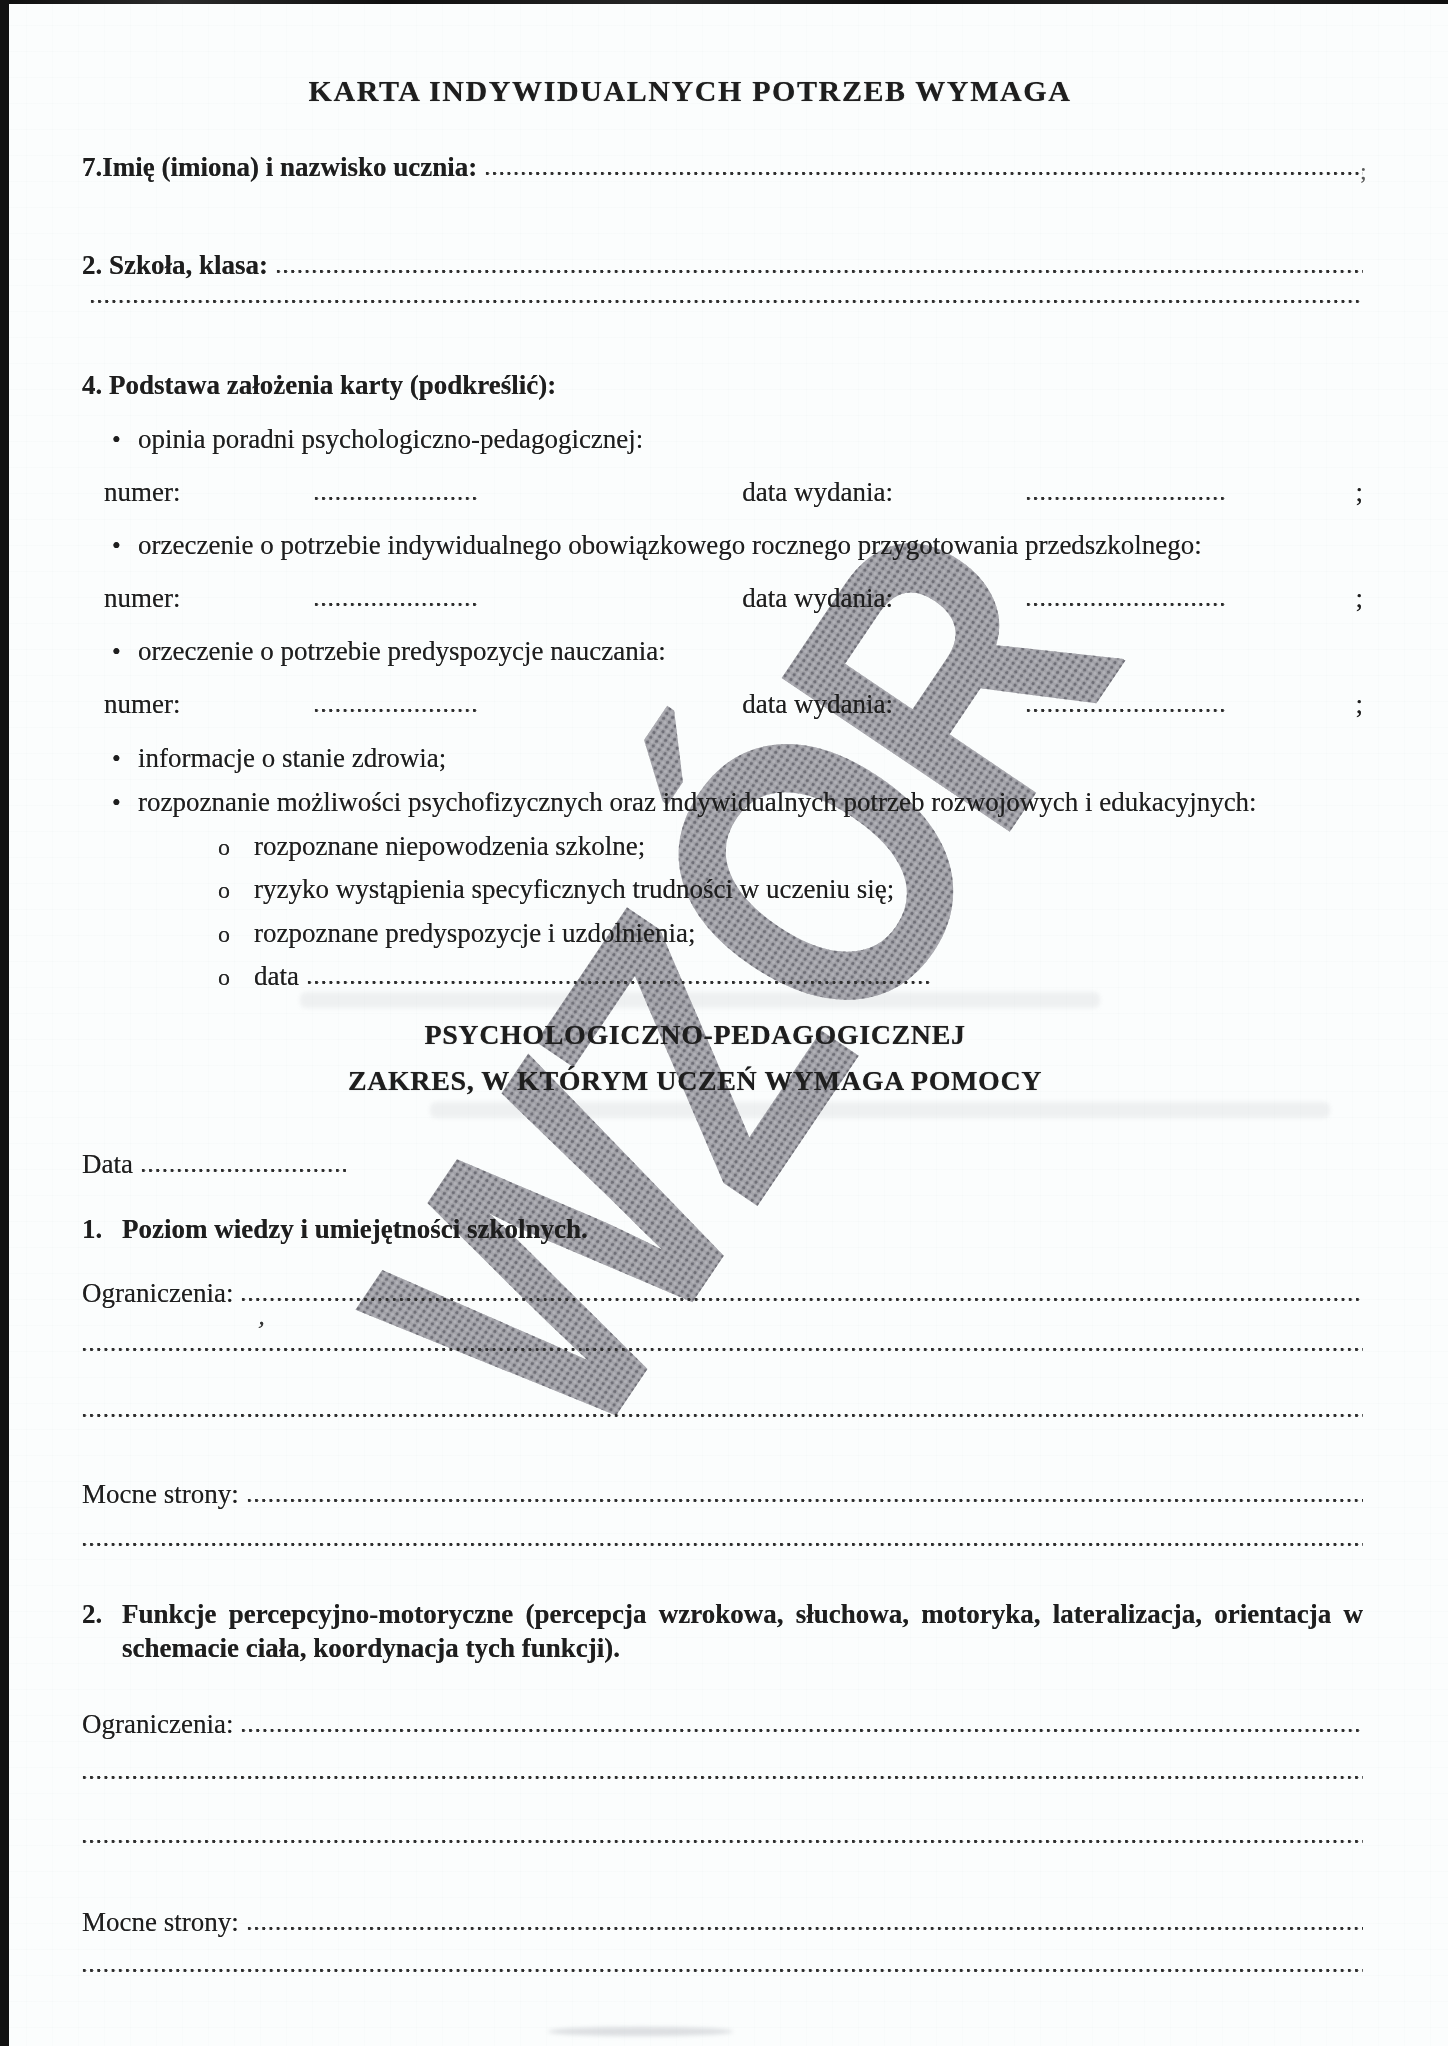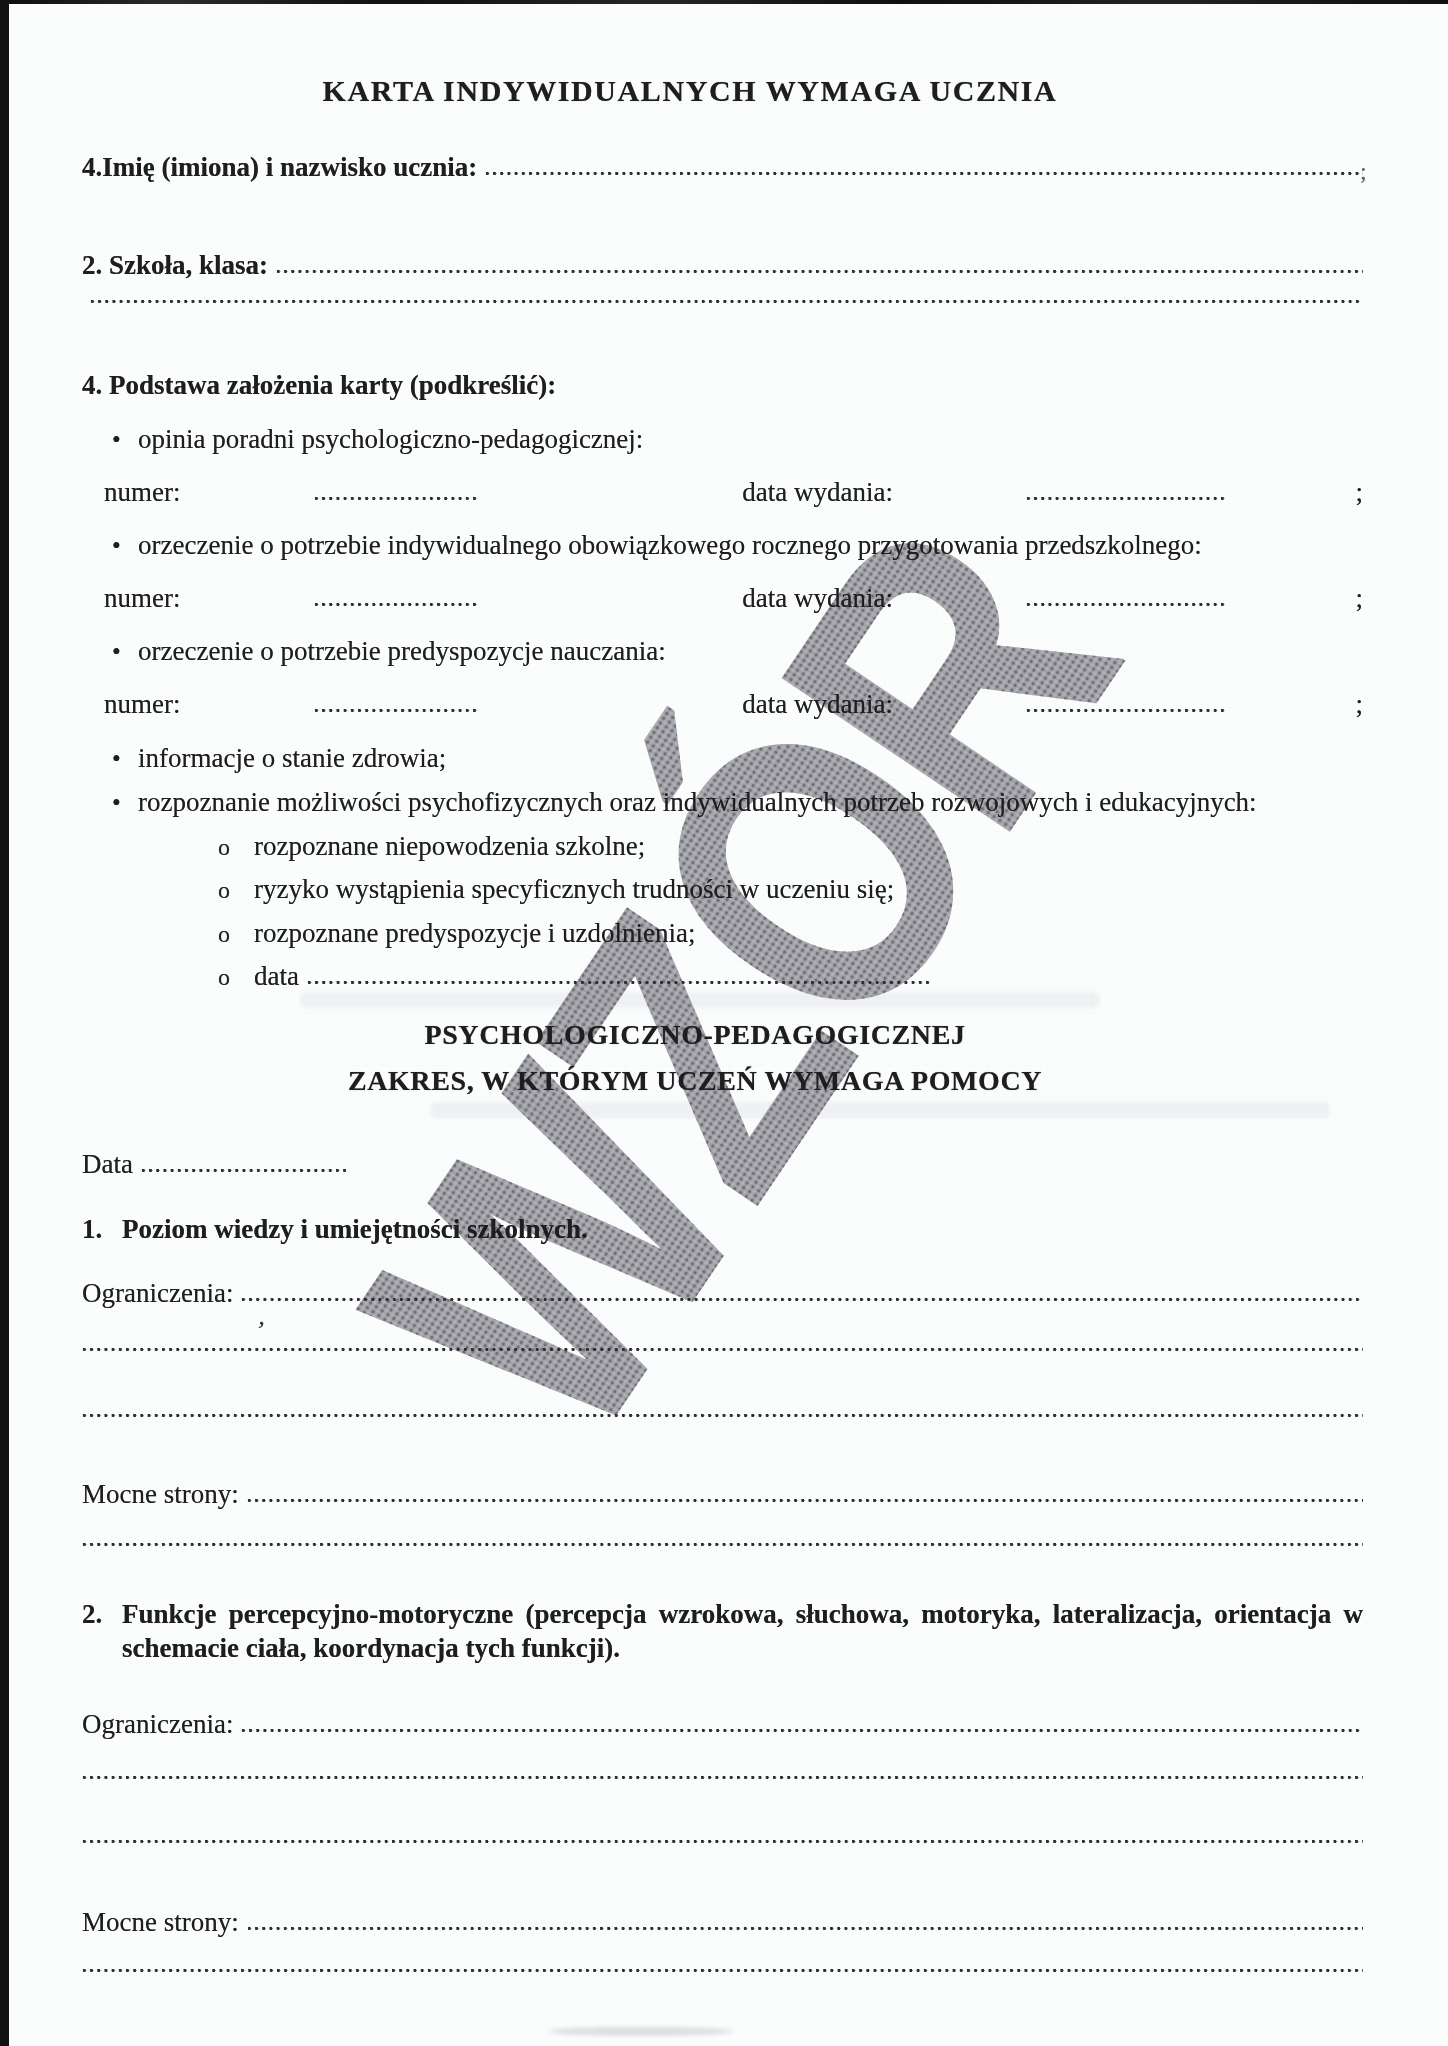--- a/index.html
+++ b/index.html
@@ -70,24 +70,24 @@
 </head>
 <body>
 
 <div class="page">
 
   <div class="edge-top"></div>
   <div class="edge-left"></div>
 
   <div class="watermark">WZÓR</div>
 
-  <div class="title" style="top:74px;">KARTA INDYWIDUALNYCH WYMAGA UCZNIA</div>
+  <div class="title" style="top:74px;">KARTA INDYWIDUALNYCH POTRZEB WYMAGA</div>
 
   <div class="row" style="top:150px;">
-    <span class="b">4.Imię (imiona) i nazwisko ucznia:</span>
+    <span class="b">7.Imię (imiona) i nazwisko ucznia:</span>
     <span class="leader"></span>
   </div>
   <span class="artifact" style="left:1360px;top:158px;font-size:24px;opacity:.8;">;</span>
 
   <div class="row" style="top:230px;margin-top:18px;">
     <span class="b">2. Szkoła, klasa:</span>
     <span class="leader"></span>
   </div>
 
   <div class="row" style="top:299px;">

